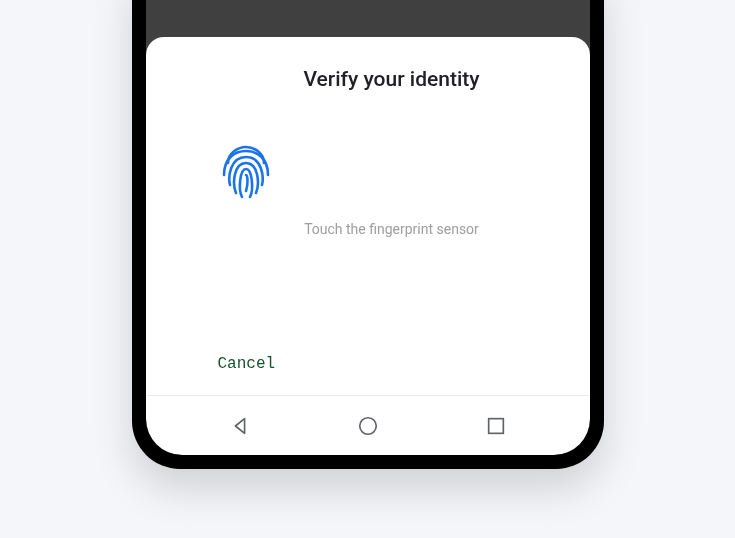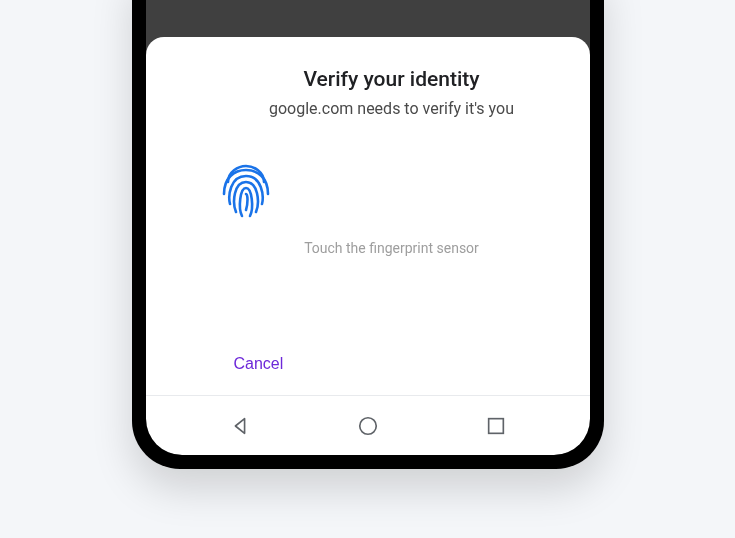--- a/index.html
+++ b/index.html
@@ -85,25 +85,24 @@
     }
     .dialog-actions {
       padding: 14px 24px 18px 24px;
       text-align: left;
     }
     .cancel-button {
       background: none;
       border: none;
       font-size: 16px;
       font-weight: 500;
-      color: #6d28d9;
+      color: #14532d;
       cursor: pointer;
       padding: 4px 0;
-      font-family: Liberation Sans, sans-serif;
-      margin-left: 16px;
+      font-family: Liberation Mono, monospace;
     }
     .navbar {
       position: absolute;
       left: 0;
       right: 0;
       bottom: 0;
       height: 60px;
       background: #fff;
       border-top: 1px solid #e8eaed;
       display: flex;
@@ -124,21 +123,20 @@
 </head>
 <body>
 
 <div class="phone">
   <div class="screen">
     <div class="backdrop"></div>
 
     <div class="dialog">
       <div class="dialog-content">
         <div class="dialog-title">Verify your identity</div>
-        <div class="dialog-subtitle">google.com needs to verify it's you</div>
 
         <div class="fingerprint-area">
           <div class="fingerprint-icon">
             <svg viewBox="0 0 56 56" fill="none" stroke="currentColor" stroke-width="2.6" stroke-linecap="round">
               <path d="M10 18 C10 8, 20 2, 28 2 C36 2, 46 8, 46 18"></path>
               <path d="M6 30 C6 14, 16 6, 28 6 C40 6, 50 14, 50 30"></path>
               <path d="M12 40 C10 32, 12 12, 28 12 C44 12, 46 32, 44 40"></path>
               <path d="M18 48 C14 38, 16 18, 28 18 C40 18, 42 38, 38 48"></path>
               <path d="M24 52 C20 44, 22 24, 28 24 C34 24, 36 44, 32 52"></path>
               <path d="M28 30 C30 30, 30 40, 28 46"></path>

